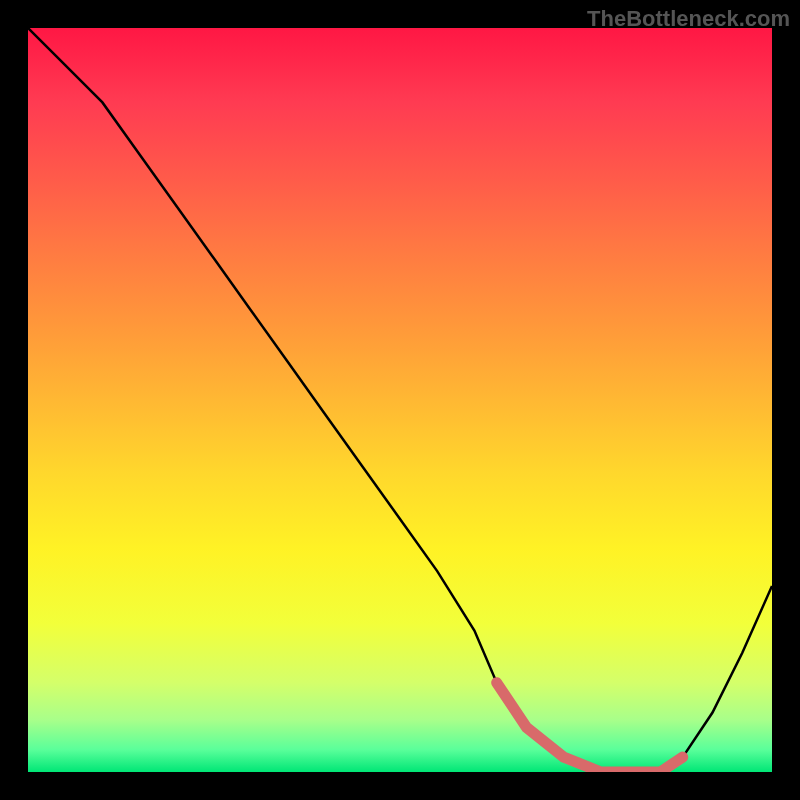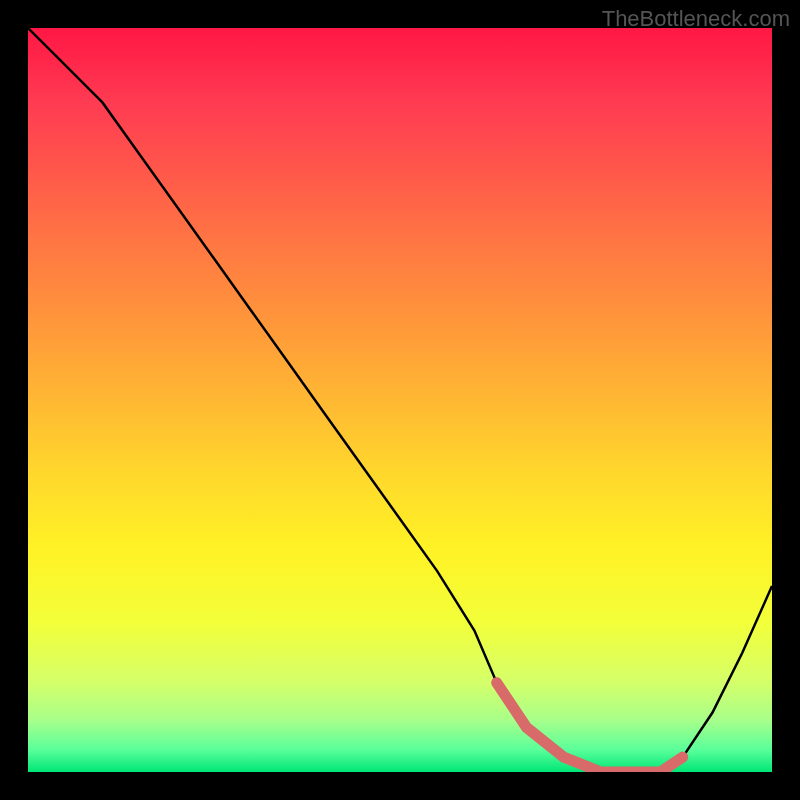--- a/index.html
+++ b/index.html
@@ -9,21 +9,21 @@
     background: #000;
     position: relative;
     font-family: Arial, sans-serif;
   }
   .watermark {
     position: absolute;
     top: 6px;
     right: 10px;
     color: #555;
     font-size: 22px;
-    font-weight: normal;
+    font-weight: bold;
     z-index: 10;
   }
   .chart-area {
     position: absolute;
     left: 28px;
     top: 28px;
     width: 744px;
     height: 744px;
     overflow: hidden;
   }

